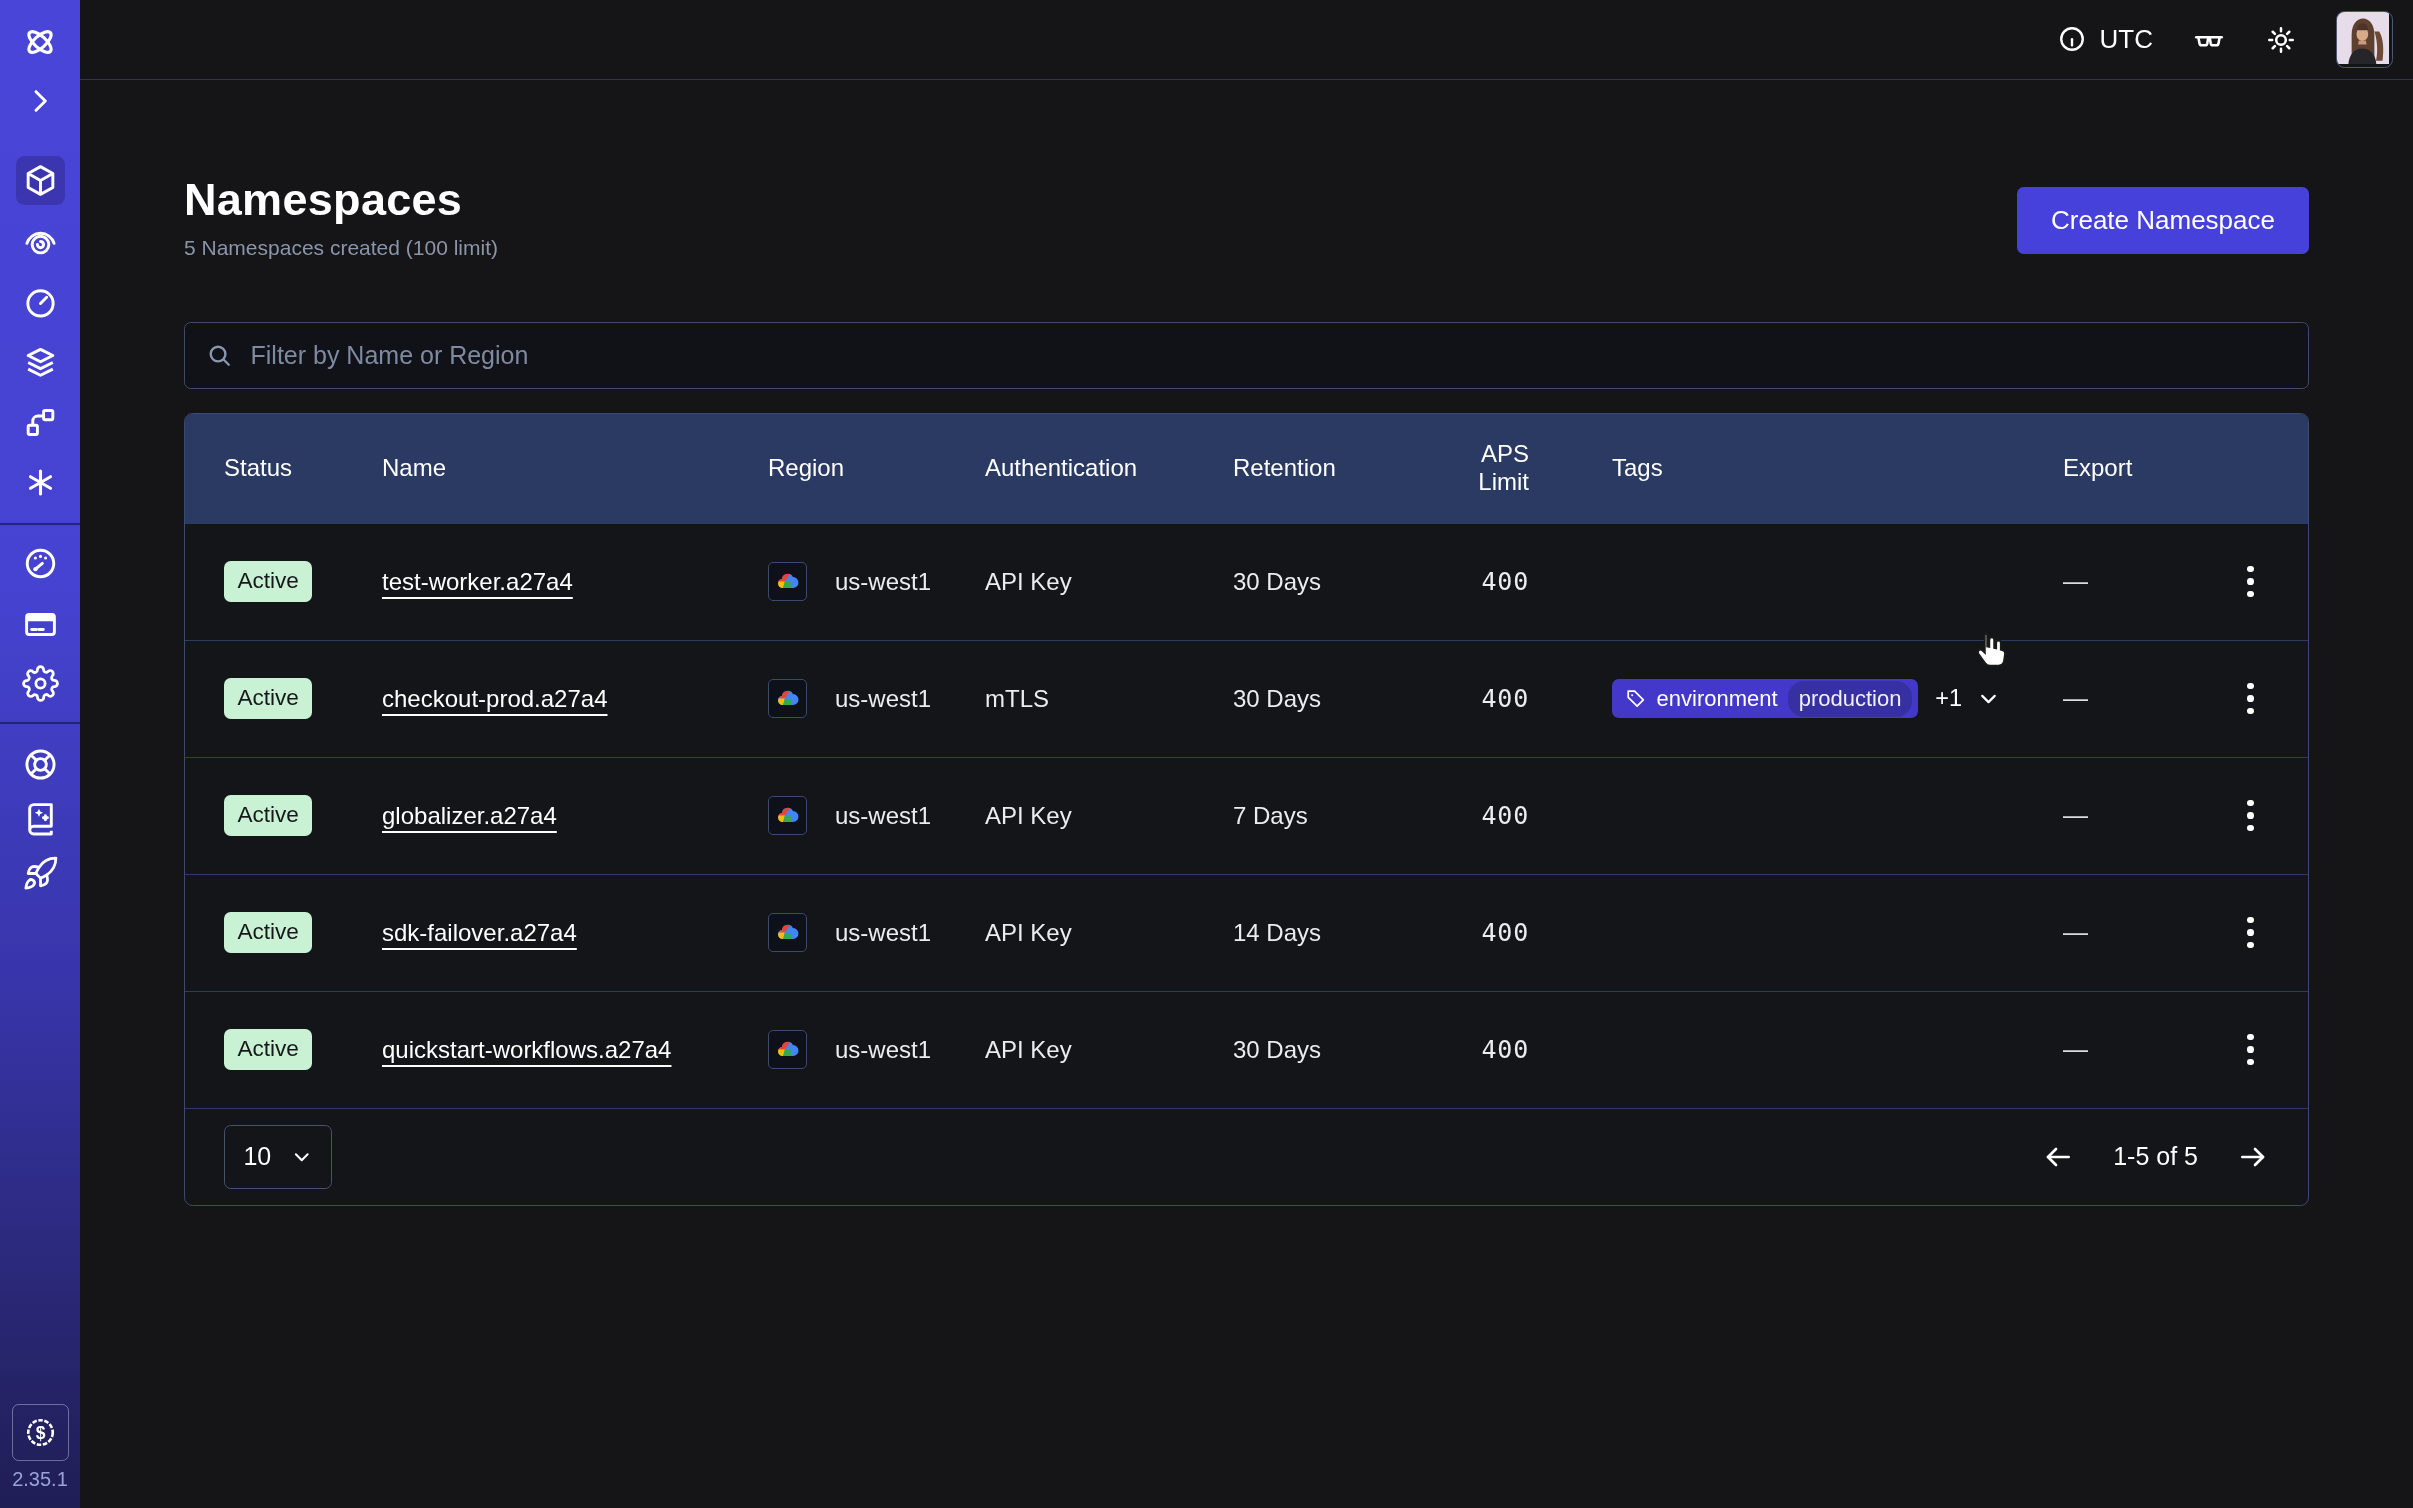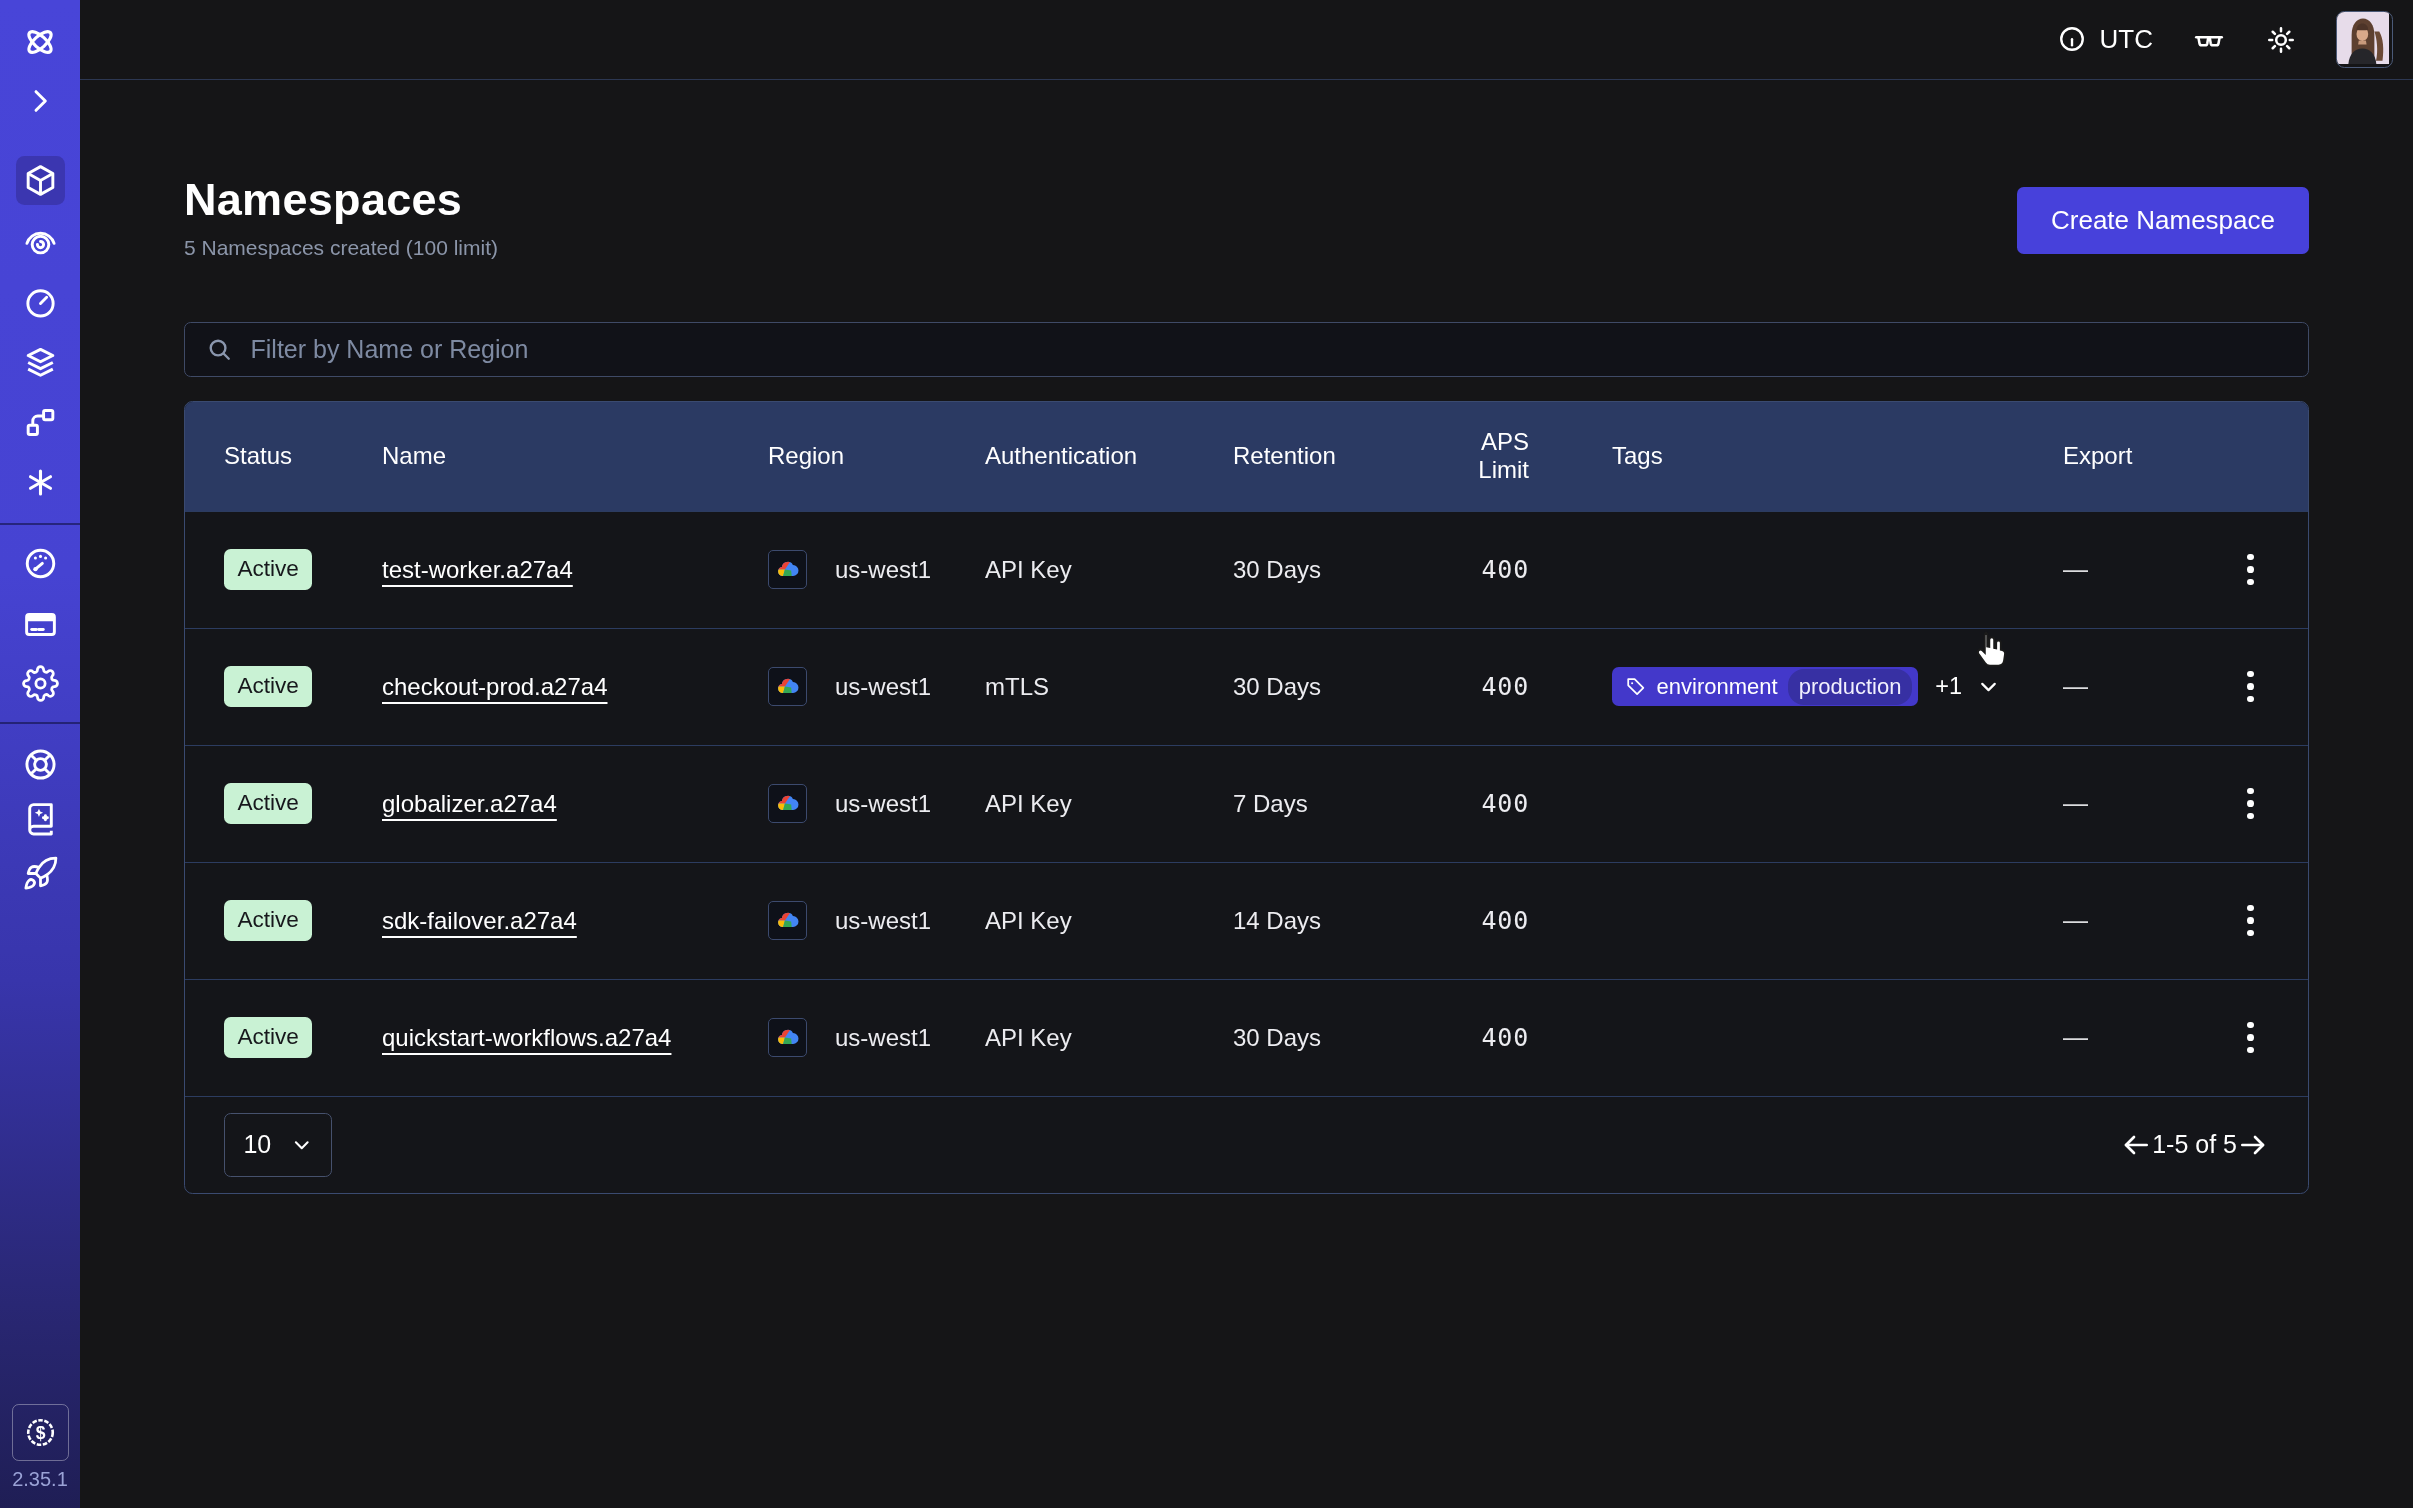--- a/index.html
+++ b/index.html
@@ -33,21 +33,21 @@
   .main{position:absolute;left:80px;top:82px;right:0;bottom:0;padding:0 104px;box-sizing:border-box}
   .page-header{margin-top:92px;position:relative}
   .page-title{font-size:45px;font-weight:700;letter-spacing:0.3px;margin:0;color:#fff}
   .page-subtitle{margin-top:10px;font-size:21px;color:#8b95a9}
   .create-btn{
     position:absolute;right:0;top:13.4px;height:67px;padding:0 34px;
     background:#4741db;border:none;border-radius:6.7px;color:#fff;font-size:26px;
     font-family:inherit;cursor:pointer;
   }
   .search-bar{
-    margin-top:62px;height:55px;border:1.7px solid #3f4a66;border-radius:6.7px;background:#111218;
+    margin-top:62px;height:67px;border:1.7px solid #3f4a66;border-radius:6.7px;background:#111218;
     display:flex;align-items:center;gap:15px;padding:0 20px;box-sizing:border-box;
   }
   .search-bar input{
     flex:1;background:transparent;border:none;outline:none;color:#e8eaf0;font-size:25px;font-family:inherit;
   }
   .search-bar input::placeholder{color:#7e8aa2}
   
   .table{margin-top:23.5px;border:1.7px solid #3a4a70;border-radius:8.4px;overflow:hidden;background:#141519}
   .grid-cols{
     display:grid;
@@ -68,21 +68,21 @@
   .tag-key{font-size:22px;color:#fff}
   .tag-val{background:#3730a3;border-radius:16px;padding:5px 11px;font-size:22px;color:#f1f0fd}
   .tag-more{margin-left:17px;font-size:23.5px;color:#fff}
   .tag-chevron{margin-left:13.4px;cursor:pointer}
   .export-cell{color:#dcdcde;font-size:25px}
   .kebab{display:flex;flex-direction:column;gap:5.9px;align-items:center;justify-self:center;cursor:pointer;padding:5px}
   .kebab i{width:6.7px;height:6.7px;border-radius:50%;background:#fff}
   
   .pager{height:96px;border-top:1.7px solid #2c3c60;display:flex;align-items:center;justify-content:space-between;padding:0 39px}
   .psize{display:flex;align-items:center;gap:18.4px;height:64px;border:1.7px solid #46516d;border-radius:6.7px;padding:0 18.4px;font-size:25px;cursor:pointer;box-sizing:border-box}
-  .pright{display:flex;align-items:center;font-size:25px;color:#fff}
+  .pright{display:flex;align-items:center;gap:39px;font-size:25px;color:#fff}
   .arrow-btn{cursor:pointer;display:flex}
   
   .cursor{position:absolute;left:1971px;top:629px;z-index:50;pointer-events:none}
 </style>
 </head>
 <body>
 
 <aside class="sidebar">
   <div class="sb-item" style="top:20px">
     <svg width="40" height="40" viewBox="0 0 24 24" fill="none" stroke="#fff" stroke-width="1.9">

